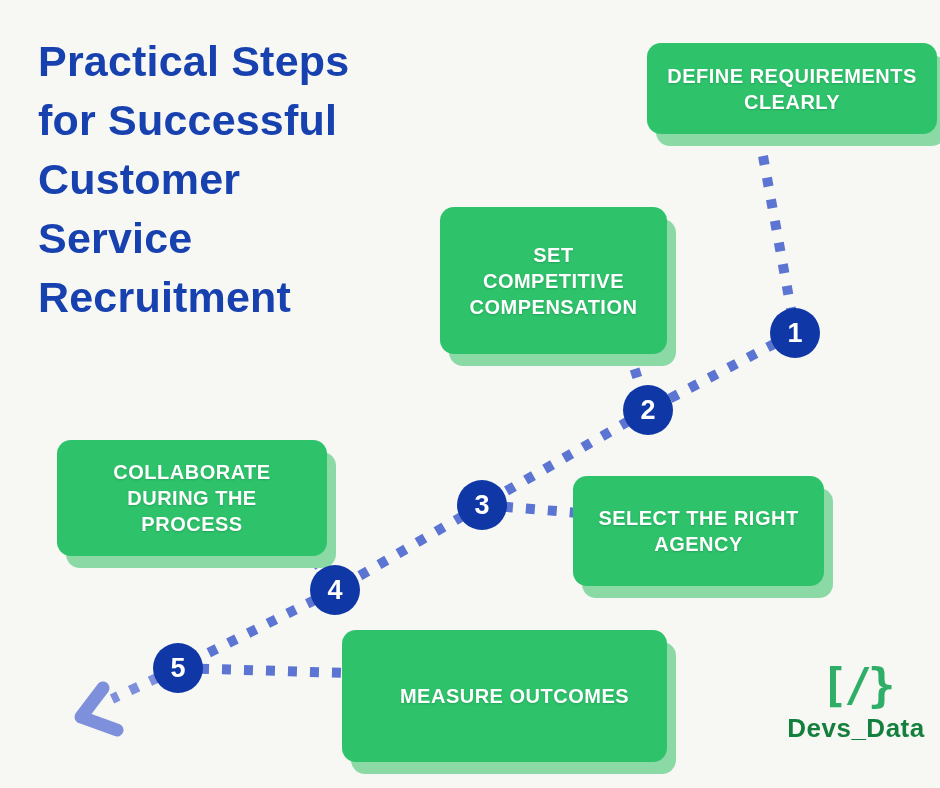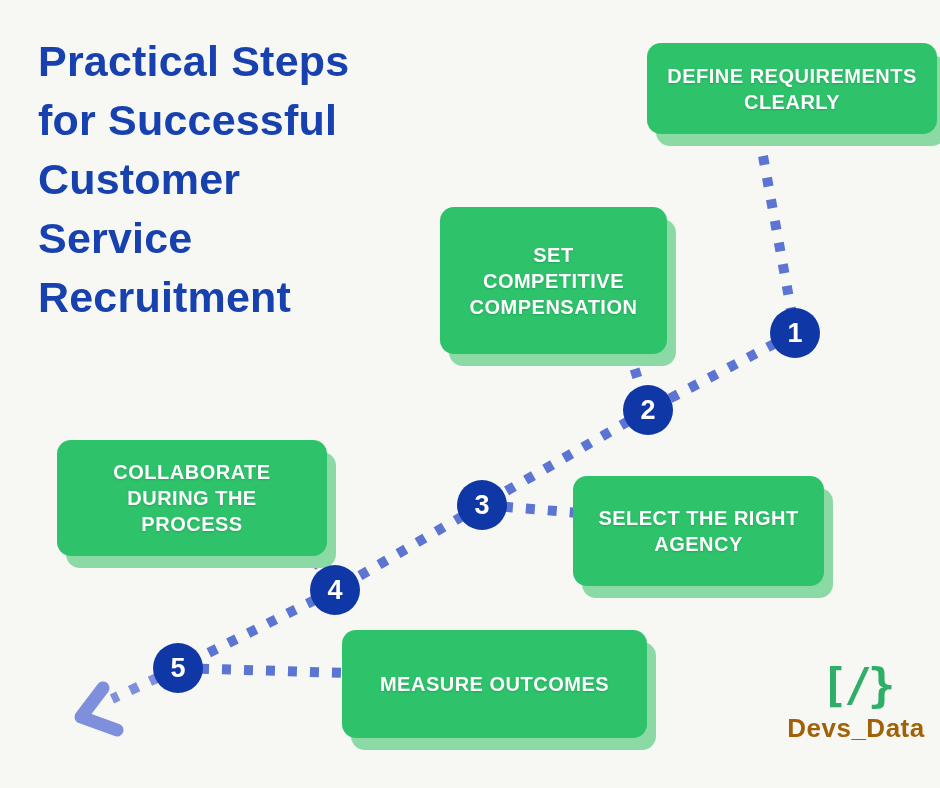--- a/index.html
+++ b/index.html
@@ -40,21 +40,21 @@
     letter-spacing:0.5px;
     display:flex;align-items:center;justify-content:center;
     text-align:center;
     white-space:pre-line;
     text-shadow:0 1px 2px rgba(18,105,58,0.35);
   }
   .box-define{left:603px;top:43px;width:290px;height:91px;margin-left:44px;}
   .box-compensation{left:440px;top:207px;width:227px;height:147px;}
   .box-agency{left:573px;top:476px;width:251px;height:110px;}
   .box-collaborate{left:57px;top:440px;width:270px;height:116px;}
-  .box-outcomes{left:342px;top:630px;width:305px;height:108px;}
+  .box-outcomes{left:342px;top:630px;width:305px;height:132px;padding-left:20px;}
   .step-circle{
     position:absolute;width:50px;height:50px;border-radius:50%;
     background:#0f37a6;color:#ffffff;
     font-weight:700;font-size:27px;
     display:flex;align-items:center;justify-content:center;
   }
   .circle-1{left:770px;top:308px;}
   .circle-2{left:623px;top:385px;}
   .circle-3{left:457px;top:480px;}
   .circle-4{left:310px;top:565px;}
@@ -64,21 +64,21 @@
     text-align:center;
   }
   .logo-icon{
     color:#2fae67;
     font-family:"DejaVu Sans Mono",monospace;
     font-size:46px;font-weight:700;line-height:1.1;
     letter-spacing:-4px;
   }
   .logo-text{
     margin-top:2px;
-    color:#a16207;
+    color:#15803d;
     font-size:26px;font-weight:600;
     letter-spacing:0.5px;
   }
 </style>
 </head>
 <body>
 
 <div class="canvas">
 
   <h1 class="title">Practical Steps

